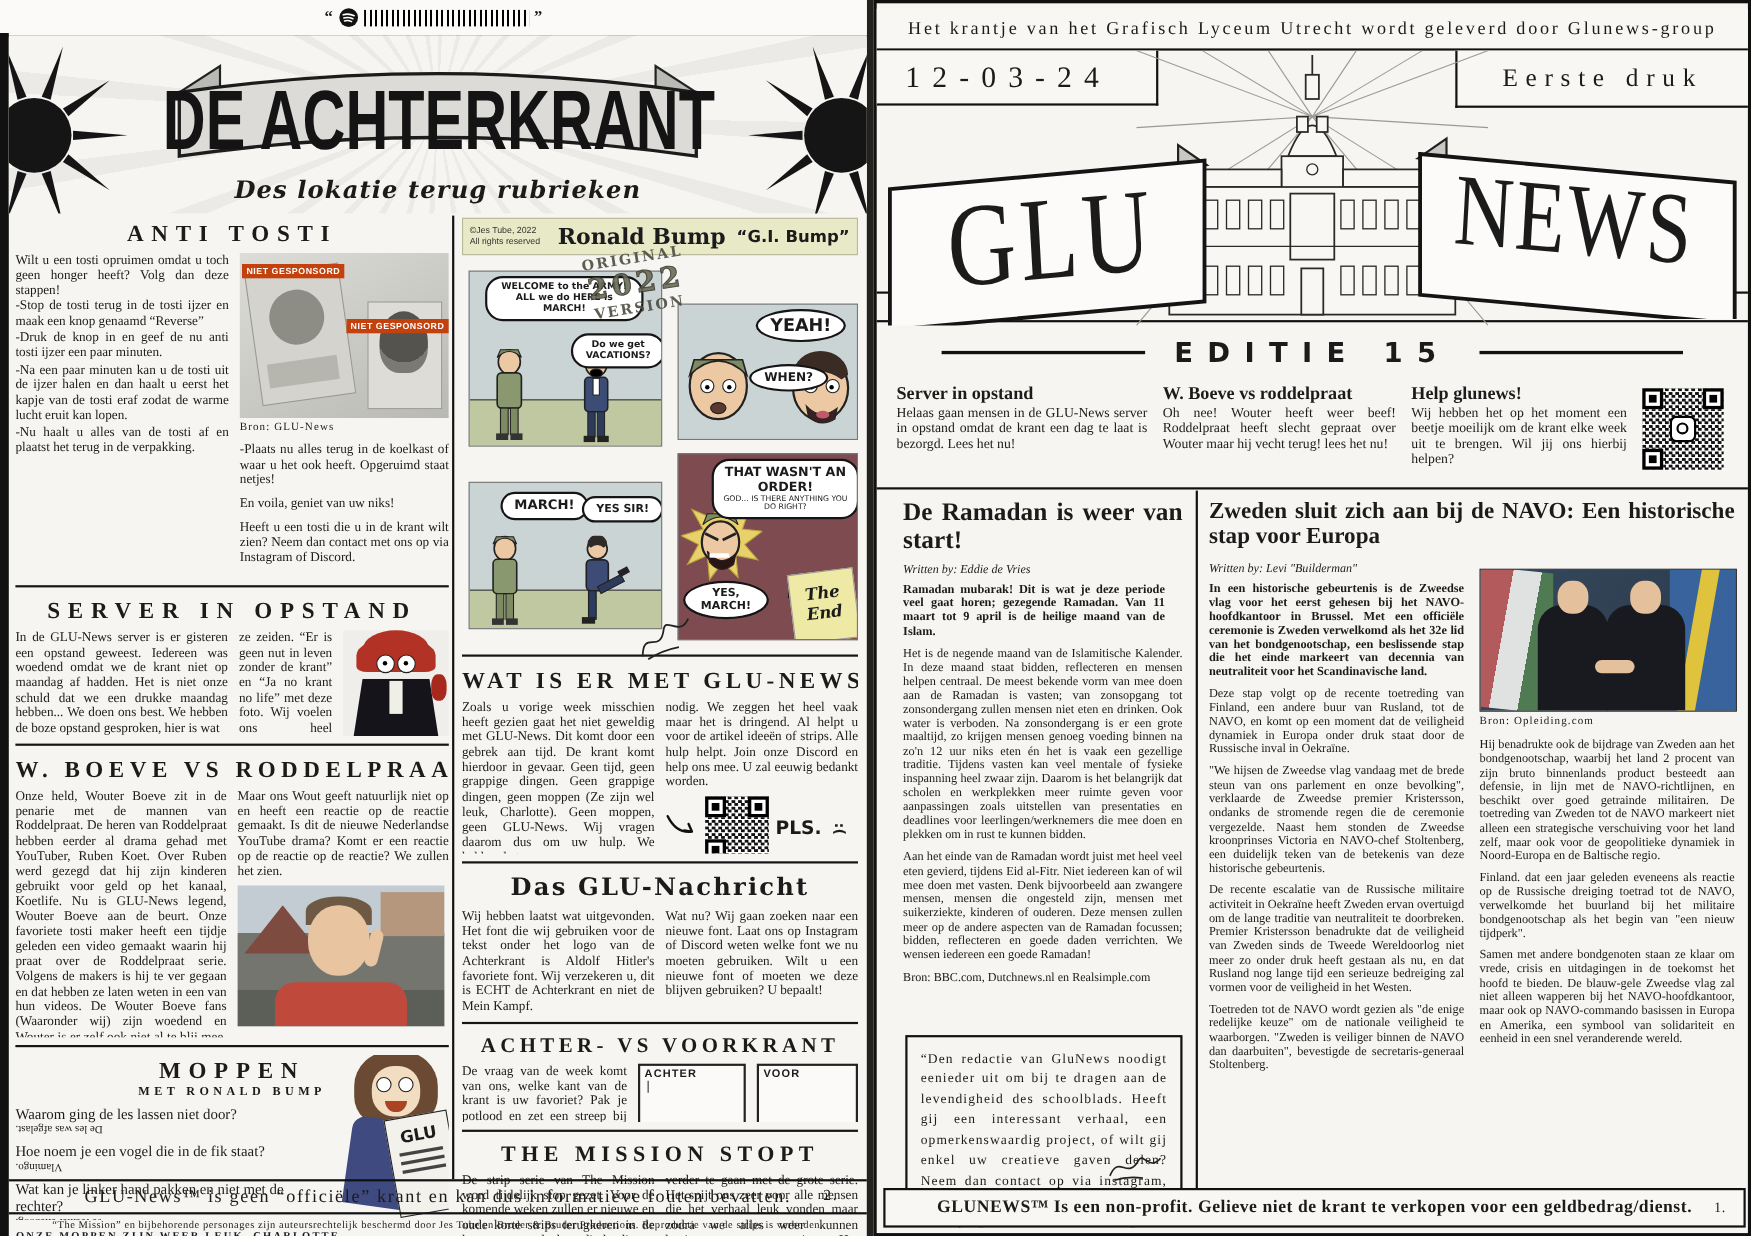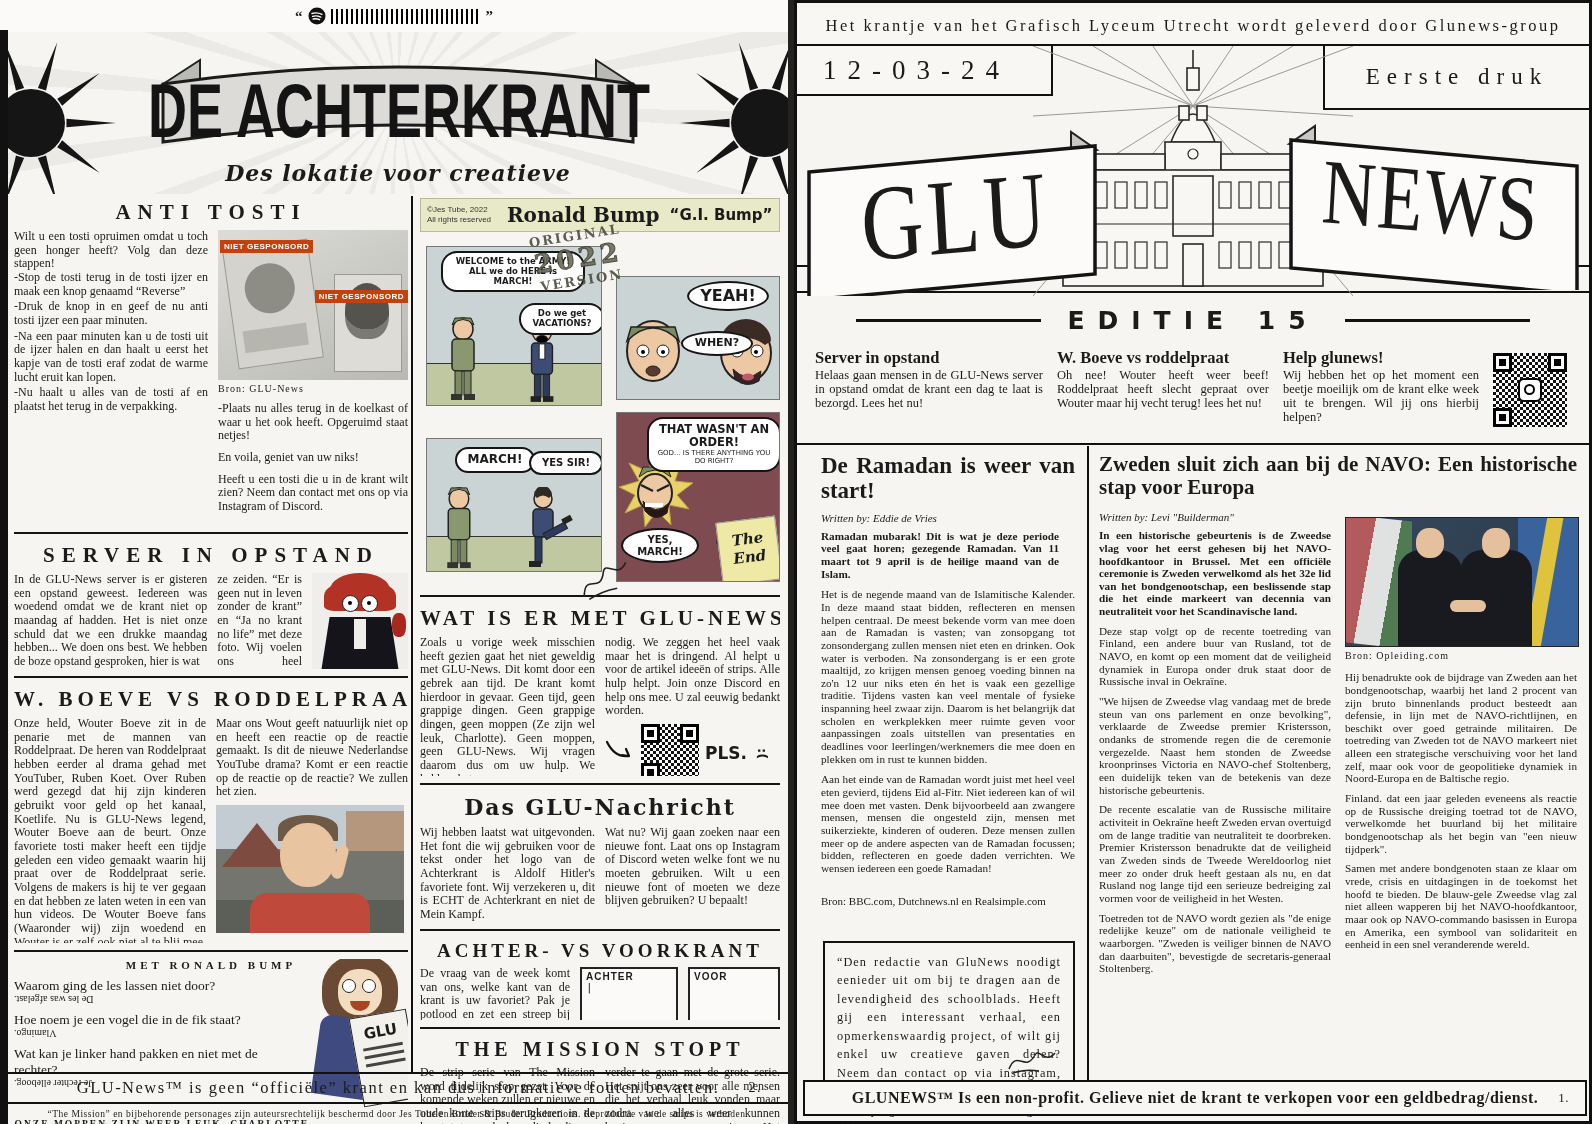--- a/index.html
+++ b/index.html
@@ -122,42 +122,42 @@
   .lfoot1 .pn{position:absolute;right:26px;font-size:14px;}
   .lfoot2{position:absolute;left:8px;top:1103px;width:780px;height:21px;display:flex;align-items:center;justify-content:center;
     font-size:9.5px;letter-spacing:.5px;border-bottom:2px solid #111;}
   
   #rpage{left:794px;width:798px;height:1124px;border:3px solid #101010;box-sizing:border-box;}
   .topline{position:absolute;left:0;top:5px;width:100%;height:36px;border-bottom:2.5px solid #111;
     display:flex;align-items:center;justify-content:center;font-size:16.5px;letter-spacing:2.5px;background:#f8f7f4;}
   .hdrzone{position:absolute;left:0;top:43px;width:100%;height:215px;}
   .datebox{position:absolute;left:0;top:0;width:256px;height:50px;border-right:2.5px solid #111;border-bottom:2.5px solid #111;
     display:flex;align-items:center;padding-left:26px;font-size:27px;letter-spacing:11px;background:#f8f7f4;box-sizing:border-box;}
-  .drukbox{position:absolute;right:0;top:0;width:266px;height:64px;border-left:2.5px solid #111;border-bottom:2.5px solid #111;
+  .drukbox{position:absolute;right:0;top:0;width:266px;height:52px;border-left:2.5px solid #111;border-bottom:2.5px solid #111;
     display:flex;align-items:center;justify-content:center;font-size:23px;letter-spacing:7px;background:#f8f7f4;box-sizing:border-box;}
   .bldgsvg{position:absolute;left:50%;top:0;transform:translateX(-50%);z-index:1;}
   .bannerbox{position:absolute;z-index:2;width:302px;height:172px;}
   .bannerbox .btxt{position:absolute;left:0;top:30px;width:100%;text-align:center;
     font-family:"Liberation Serif",serif;font-size:86px;font-weight:500;transform:scaleY(1.25);transform-origin:top;letter-spacing:4px;}
   .glub{left:4px;top:78px;} .newsb{right:4px;top:72px;}
   .r2a{position:absolute;left:0;top:262px;width:100%;border-top:2.5px solid #111;}
   .r2b{position:absolute;left:0;top:288px;width:100%;border-top:2.5px solid #111;}
   .editie{position:absolute;left:0;top:296px;width:100%;height:42px;display:flex;align-items:center;justify-content:center;gap:26px;}
   .editie .ln{height:3px;background:#111;width:185px;}
   .editie .et{font-family:"DejaVu Sans",sans-serif;font-weight:bold;font-size:25px;letter-spacing:13px;}
   .teasers{position:absolute;left:0;top:338px;width:100%;height:104px;border-bottom:2.5px solid #111;
     display:flex;gap:14px;padding:8px 18px;box-sizing:border-box;}
   .teaser .tt{font-weight:bold;font-size:16.5px;line-height:1.05;}
   .teaser .tx{font-size:12.5px;line-height:1.12;text-align:justify;margin-top:2px;}
   .rp-body{font-size:11.2px;line-height:1.13;text-align:justify;}
   .rambox{position:absolute;left:24px;top:450px;width:254px;}
   .artT{font-weight:bold;font-size:23px;line-height:1.1;text-align:justify;}
   .byl{font-style:italic;font-size:11px;margin:8px 0 6px 0;}
   .lead{font-weight:bold;}
-  .src{font-size:11px;margin-top:20px;}
+  .src{font-size:11px;margin-top:8px;}
   .quoteb{position:absolute;left:26px;top:938px;width:252px;height:142px;border:2.5px solid #111;
     padding:10px 12px;box-sizing:border-box;font-size:12.3px;line-height:1.5;letter-spacing:1px;text-align:justify;}
   .quoteb svg{position:absolute;right:14px;bottom:6px;}
   .vline2{position:absolute;left:290px;top:443px;width:2px;height:640px;background:#111;}
   .navobox{position:absolute;left:302px;top:450px;width:478px;}
   .navocols{display:flex;gap:14px;margin-top:4px;}
   .navocols .nc{width:232px;}
   .natophoto{width:232px;height:128px;position:relative;overflow:hidden;border:1.5px solid #222;
     background:linear-gradient(120deg,#35485c,#2c3a4c);}
   .hufl{position:absolute;left:0;top:0;width:66px;height:128px;
@@ -222,21 +222,21 @@
       </g>
     </svg>
     <div class="banner-wrap">
       <svg width="500" height="120" viewBox="0 0 500 120">
         <polygon points="15,44 52,20 52,46" fill="#b9b9b6" stroke="#222" stroke-width="2"></polygon>
         <polygon points="485,44 448,20 448,46" fill="#b9b9b6" stroke="#222" stroke-width="2"></polygon>
         <path d="M15 44 Q250 10 485 44 L485 102 Q250 68 15 102 Z" fill="#dcdbd7" stroke="#1c1c1c" stroke-width="3"></path>
       </svg>
       <div class="banner-title">DE ACHTERKRANT</div>
     </div>
-    <div class="mast-sub">Des lokatie voor creatieve</div>
+    <div class="mast-sub">Des lokatie terug rubrieken</div>
   </div>
 
   <div class="vdiv"></div>
 
   <div class="lcol">
     <div class="sec" style="height:327px;">
       <div class="h2">ANTI TOSTI</div>
       <div class="flexr">
         <div style="width:196px;">
           <p class="bt" style="margin:0;">Wilt u een tosti opruimen omdat u toch geen honger heeft? Volg dan deze stappen!</p>
@@ -293,20 +293,21 @@
               <div class="hairw"></div>
               <div class="face"></div>
             <div class="shirtw"></div>
               <div class="finger"></div>
           </div>
         </div>
       </div>
     </div>
     <div class="rule"></div>
     <div class="sec moprel" style="height:150px;">
+      <div class="h2" style="margin-bottom:0;">MOPPEN</div>
       <div style="text-align:center;font-weight:bold;font-size:11px;letter-spacing:4px;">MET RONALD BUMP</div>
       <div class="jokes">
         <p class="jq">Waarom ging de les lassen niet door?</p>
         <p class="ja"><span>De les was afgelast.</span></p>
         <p class="jq">Hoe noem je een vogel die in de fik staat?</p>
         <p class="ja"><span>Vlamingo.</span></p>
         <p class="jq">Wat kan je linker hand pakken en niet met de rechter?</p>
         <p class="ja"><span>Je rechter elleboog.</span></p>
       </div>
       <div class="bump">

